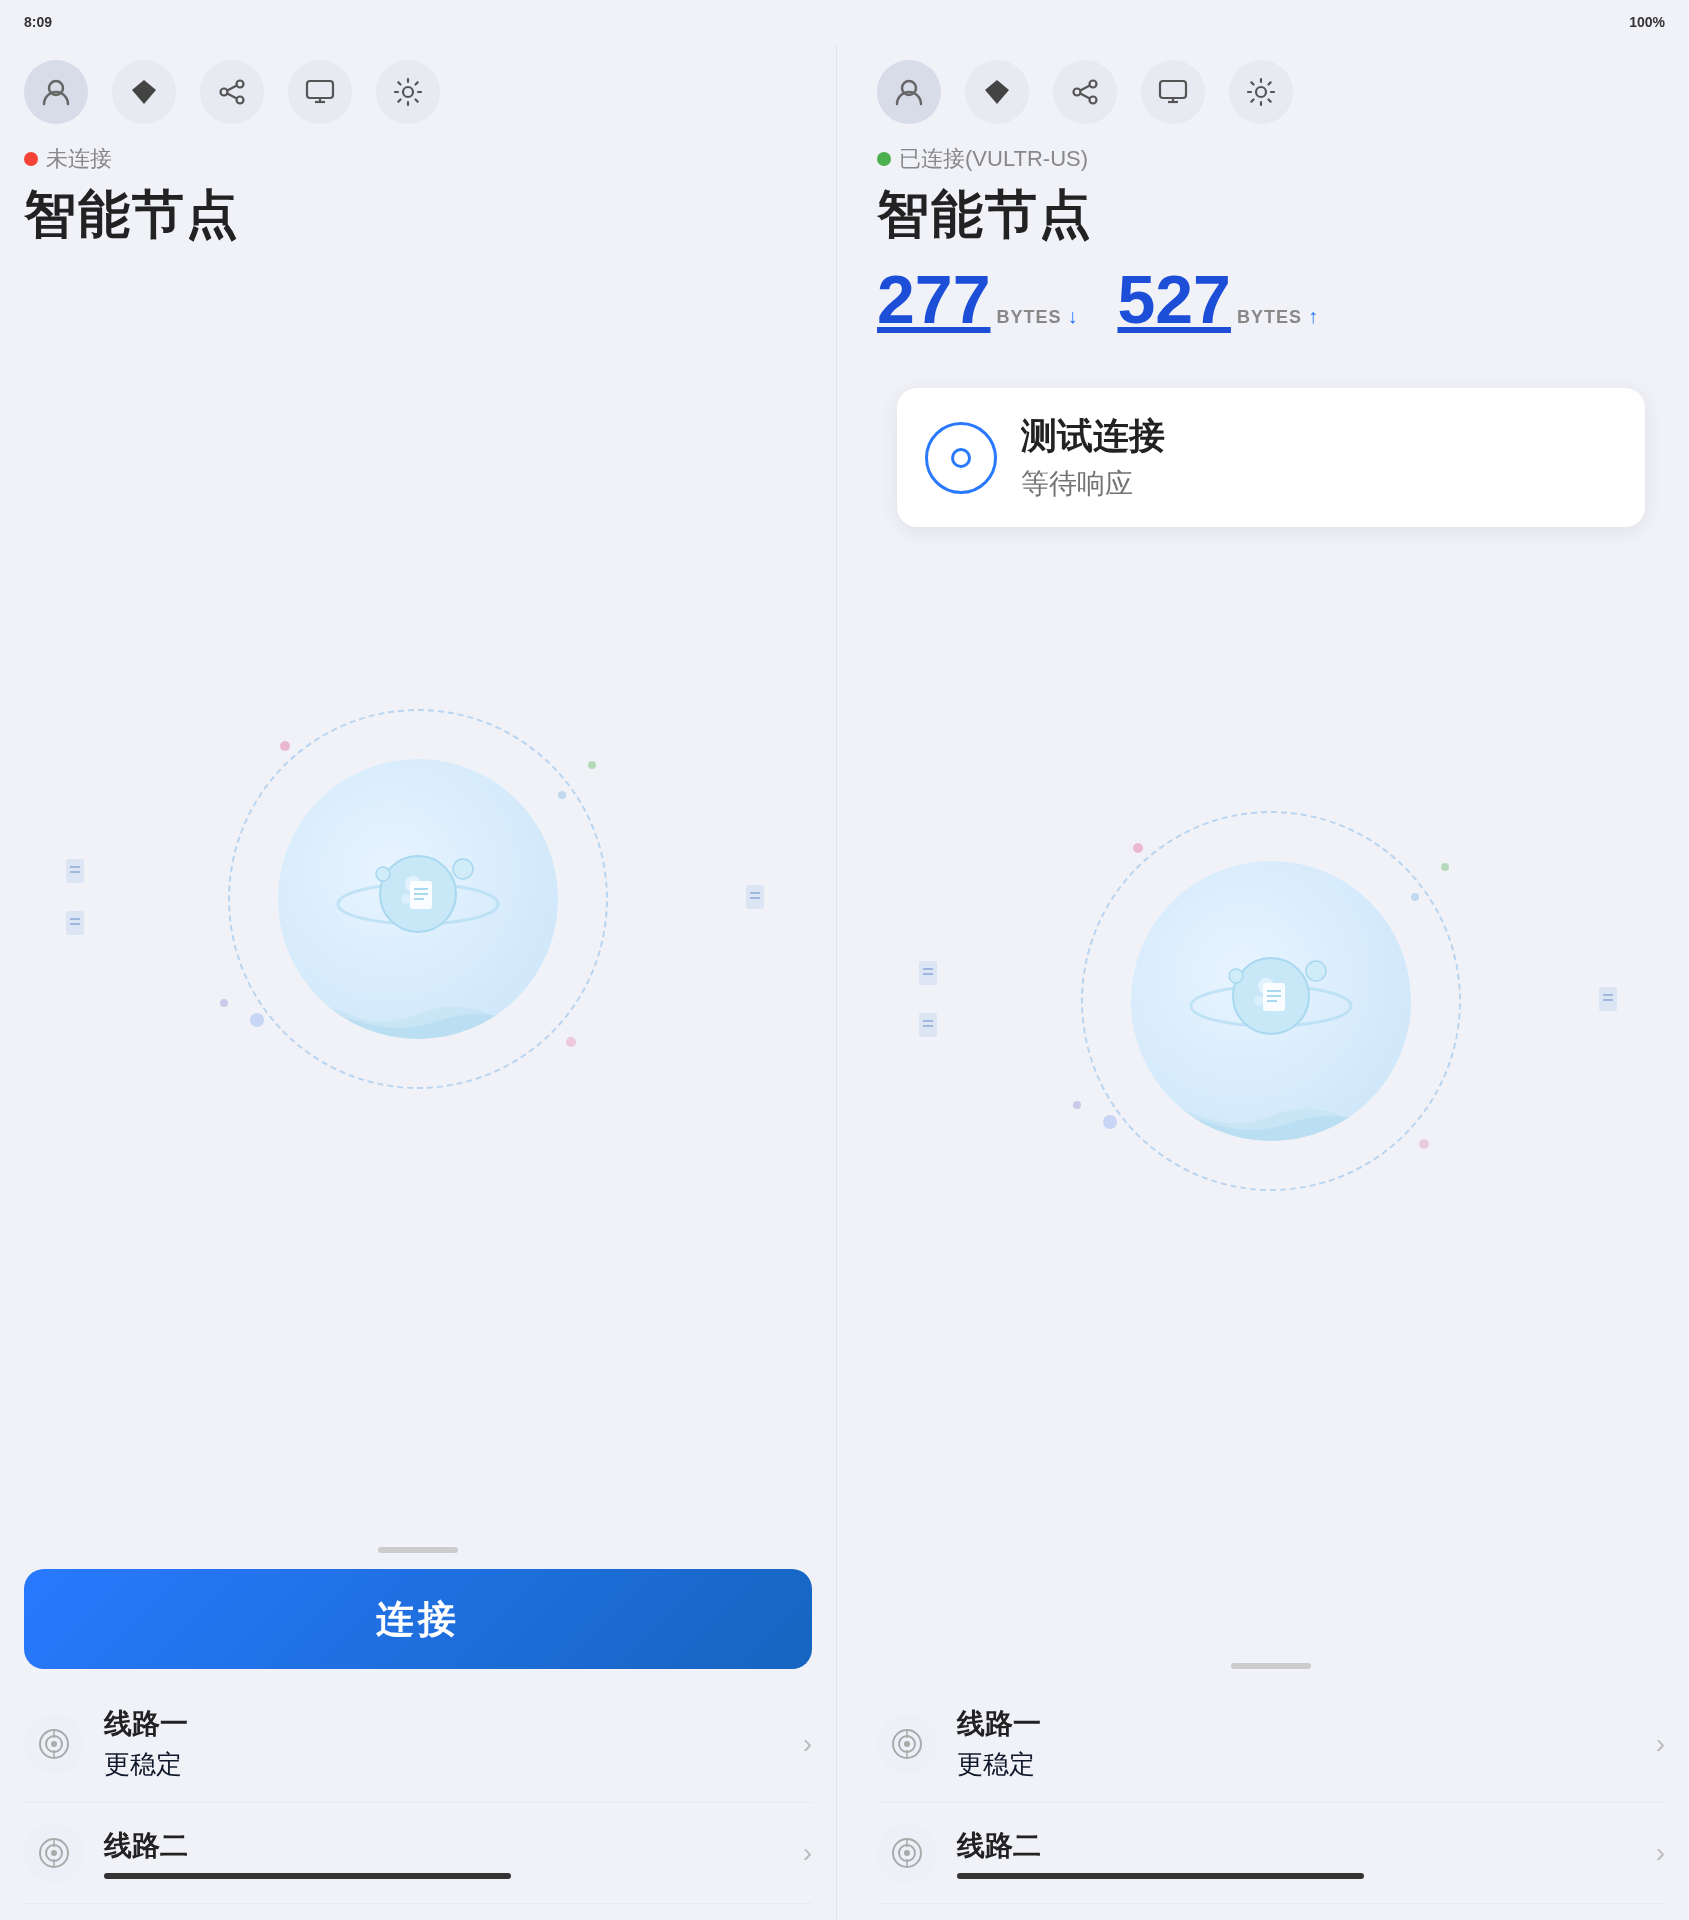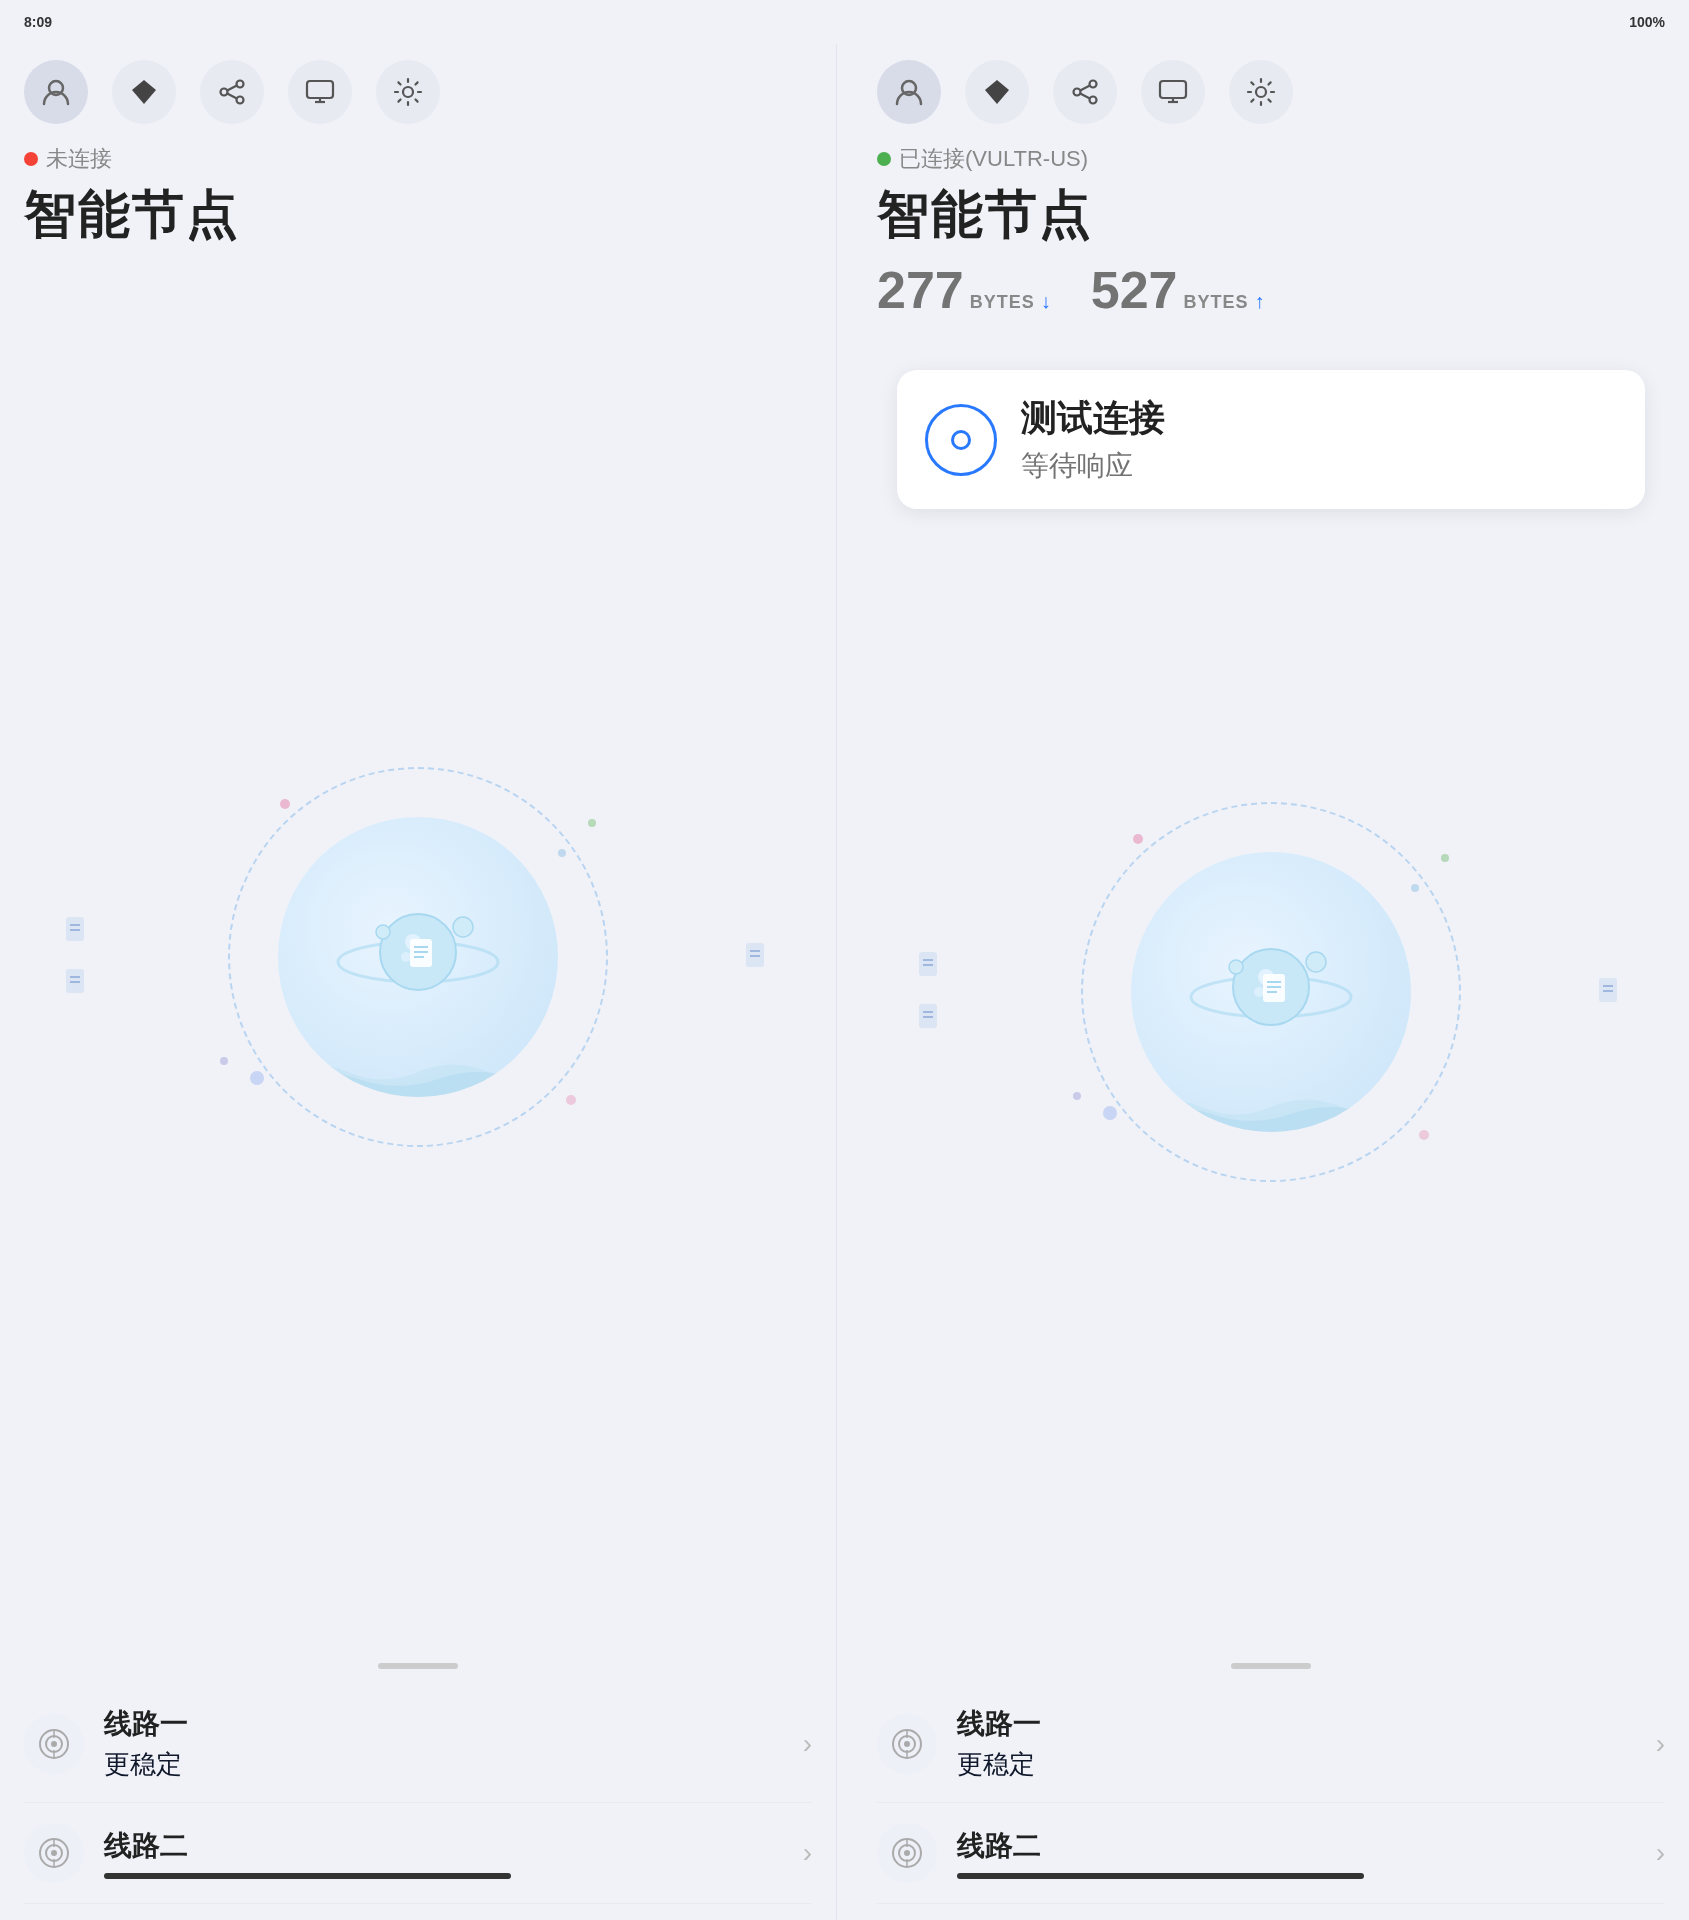--- a/index.html
+++ b/index.html
@@ -113,23 +113,24 @@
       align-items: baseline;
       gap: 40px;
       margin-top: 10px;
     }
     .speed-item {
       display: flex;
       align-items: baseline;
       gap: 6px;
     }
     .speed-number {
-      font-size: 52px;
+      font-size: 68px;
       font-weight: 700;
-      color: #737373;
+      color: #1d4ed8;
+      text-decoration: underline;
     }
     .speed-unit {
       font-size: 18px;
       color: #888;
       font-weight: 600;
       letter-spacing: 1px;
     }
     .speed-arrow {
       font-size: 20px;
       color: #2979ff;
@@ -414,20 +415,21 @@
         <svg width="28" height="32" viewBox="0 0 28 32" fill="none">
           <rect x="2" y="2" width="18" height="24" rx="3" fill="#c8d8f0" opacity="0.5"></rect>
           <line x1="6" y1="10" x2="16" y2="10" stroke="#a0b8e0" stroke-width="2"></line>
           <line x1="6" y1="15" x2="16" y2="15" stroke="#a0b8e0" stroke-width="2"></line>
         </svg>
       </div>
     </div>
 
     <div class="bottom-section">
       <div class="drag-handle"></div>
+      <button class="connect-btn connect">连接</button>
       <div class="route-list">
 
     <div class="route-item">
       <div class="route-icon">
         <svg width="36" height="36" viewBox="0 0 36 36" fill="none">
           <circle cx="18" cy="18" r="14" stroke="#aaa" stroke-width="2" fill="none"></circle>
           <circle cx="18" cy="18" r="8" stroke="#aaa" stroke-width="2" fill="none"></circle>
           <circle cx="18" cy="18" r="3" fill="#aaa"></circle>
           <line x1="18" y1="4" x2="18" y2="12" stroke="#aaa" stroke-width="1.5"></line>
           <line x1="18" y1="24" x2="18" y2="32" stroke="#aaa" stroke-width="1.5"></line>

